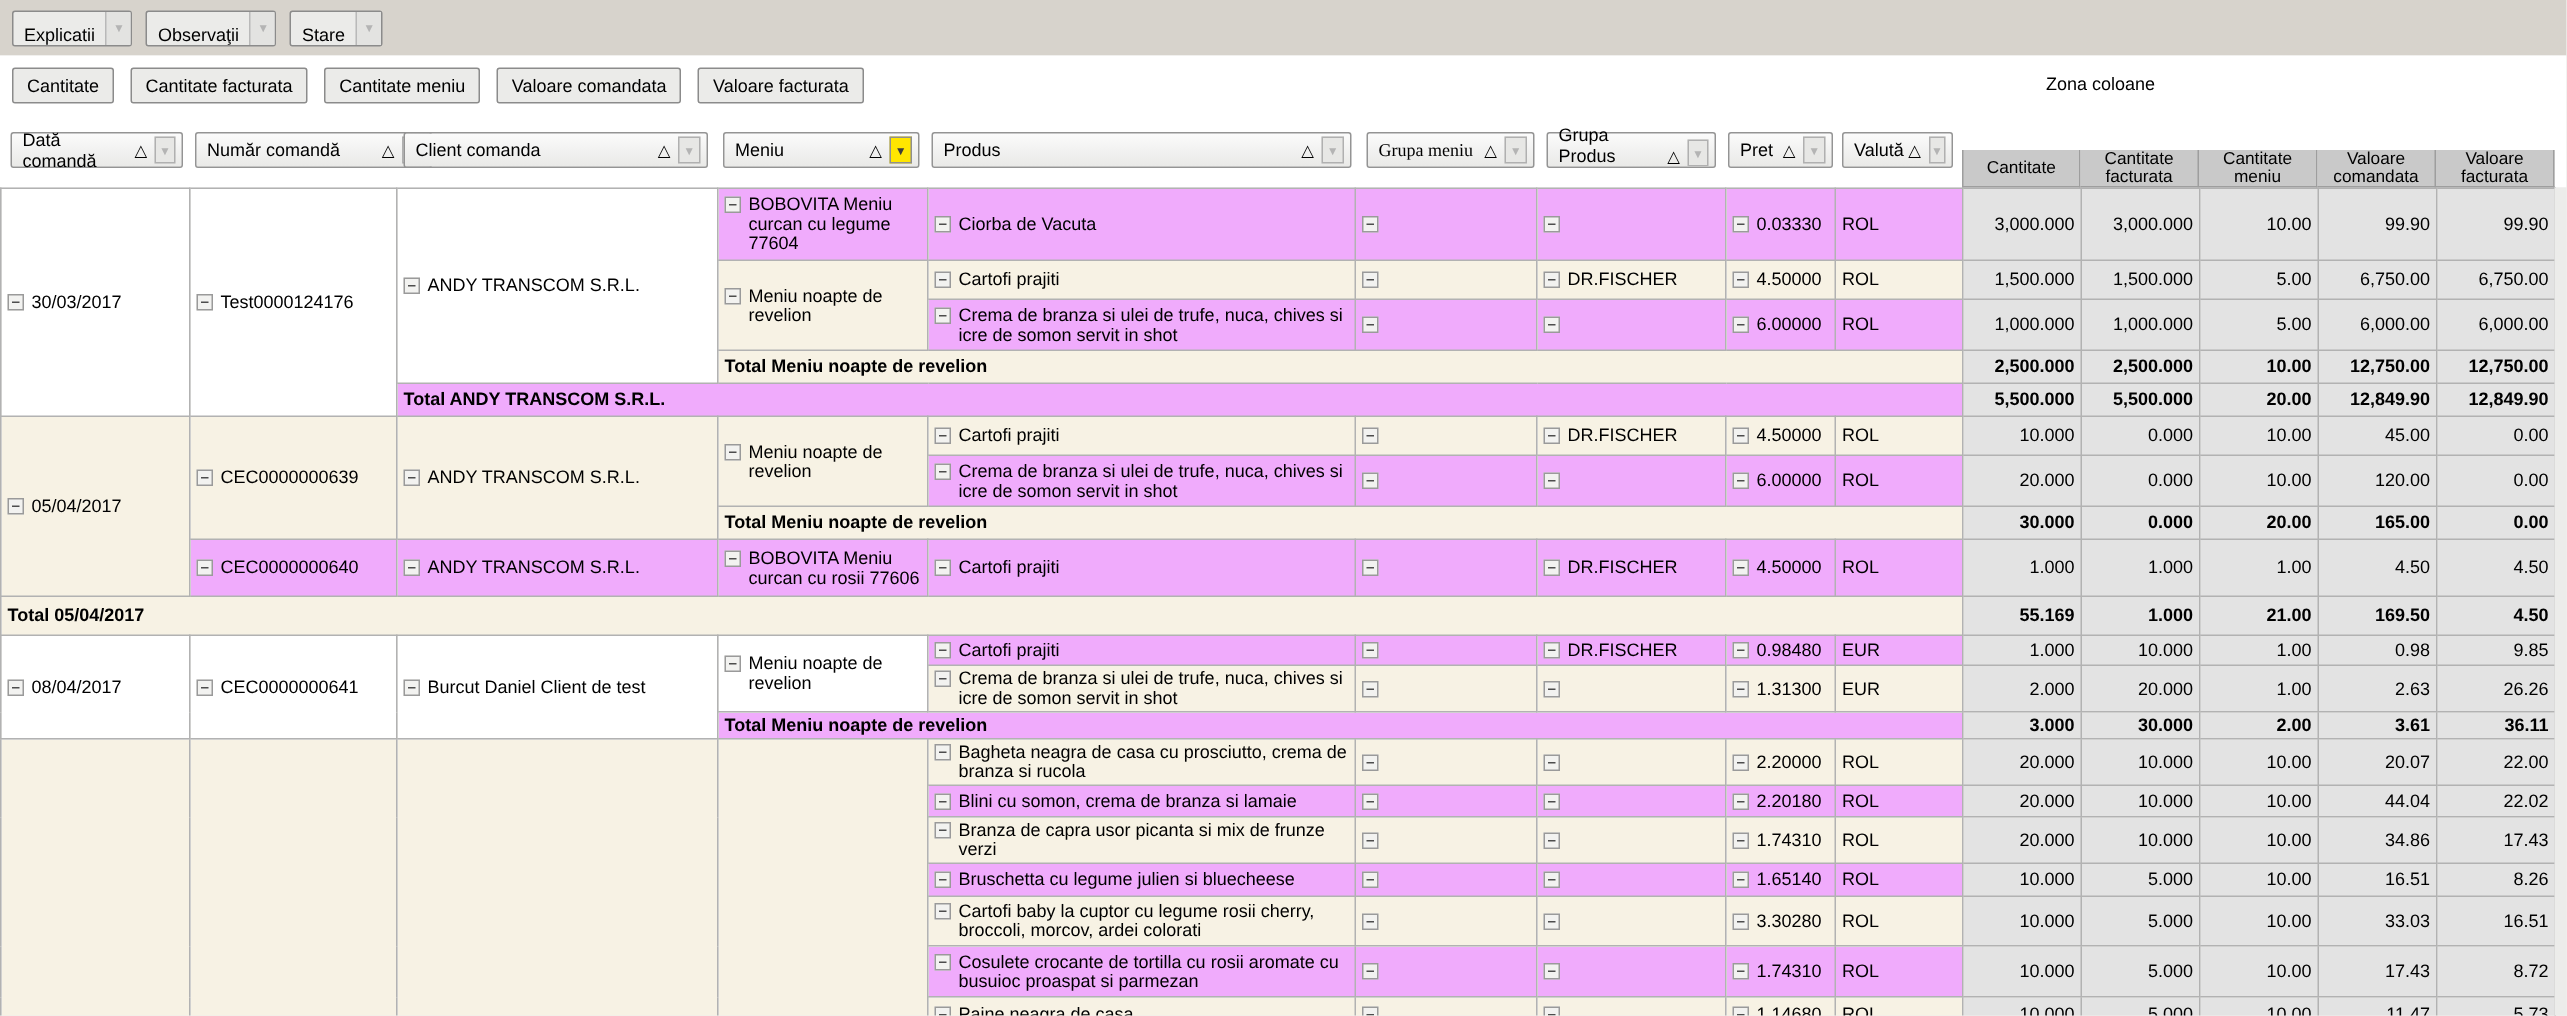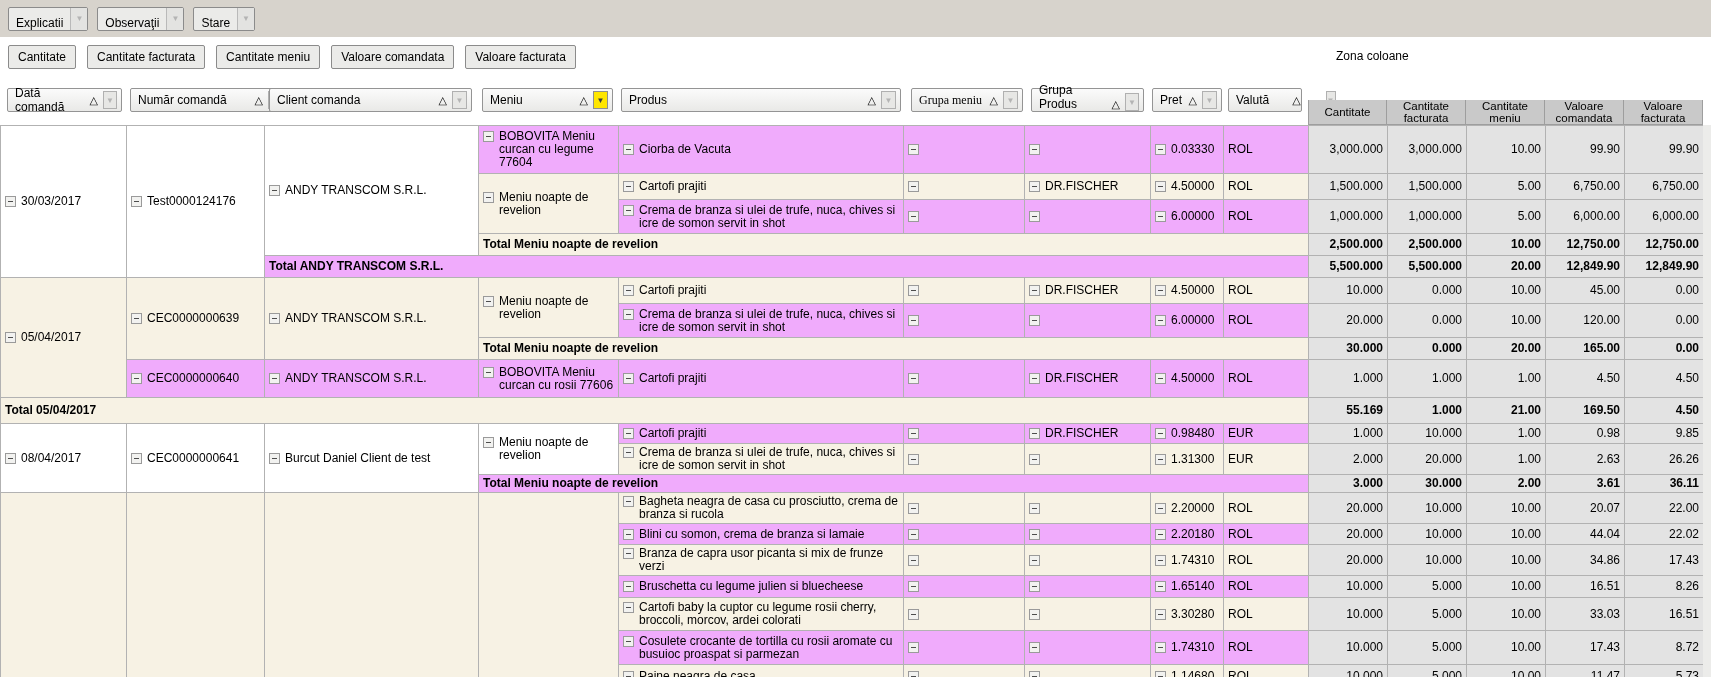--- a/index.html
+++ b/index.html
@@ -15,21 +15,21 @@
   .fbtn .fdd{width:16px;display:flex;align-items:center;justify-content:center;
     border-left:1px solid #b9b9b9;background:#e3e3e1;}
   .fbtn .fdd::after{content:"▼";font-size:8px;color:#b4b4b4;}
 
   
   .white-band{position:absolute;left:0;top:37px;width:1711px;height:88px;background:#ffffff;}
   .measure-bar{position:absolute;left:0;top:45px;display:flex;gap:11px;padding-left:8px;}
   .mbtn{display:inline-flex;align-items:center;height:22px;padding:0 9px;background:#ebebe9;
     border:1px solid #8b8b8b;border-radius:2px;font-size:12px;}
 
-  .zona-label{position:absolute;left:1336px;top:49px;font-size:12px;color:#000;}
+  .zona-label{position:absolute;left:1364px;top:49px;font-size:12px;color:#000;}
 
   
   .hbtn{position:absolute;top:88px;height:24px;box-sizing:border-box;
     display:flex;align-items:center;background:linear-gradient(#fbfbfb,#e9e9e7);
     border:1px solid #949494;border-radius:2px;font-size:12px;padding:0 4px 0 7px;}
   .hbtn .sort{margin-left:auto;font-size:11px;padding:0 3px;}
   .hbtn .dd{width:15px;height:18px;margin-left:2px;border:1px solid #b0b0b0;background:#e7e7e5;
     display:flex;align-items:center;justify-content:center;box-sizing:border-box;}
   .hbtn .dd::after{content:"▼";font-size:8px;color:#b4b4b4;}
   .hbtn .dd.filtered{background:#ffe600;border-color:#8f8f8f;}
@@ -132,21 +132,21 @@
   <div class="hbtn" style="left:1031px;width:113px;align-items:flex-end;">
     <span>Grupa Produs</span>
     <span class="sort">△</span>
     <span class="dd"></span>
   </div>
   <div class="hbtn" style="left:1152px;width:70px;">
     <span>Pret</span>
     <span class="sort">△</span>
     <span class="dd"></span>
   </div>
-  <div class="hbtn" style="left:1228px;width:74px;gap:20px;">
+  <div class="hbtn" style="left:1228px;width:74px;">
     <span>Valută</span>
     <span class="sort">△</span>
     <span class="dd"></span>
   </div>
 
   <div class="tg2">
     <div class="vh">Cantitate</div>
     <div class="vh">Cantitate facturata</div>
     <div class="vh">Cantitate meniu</div>
     <div class="vh">Valoare comandata</div>

